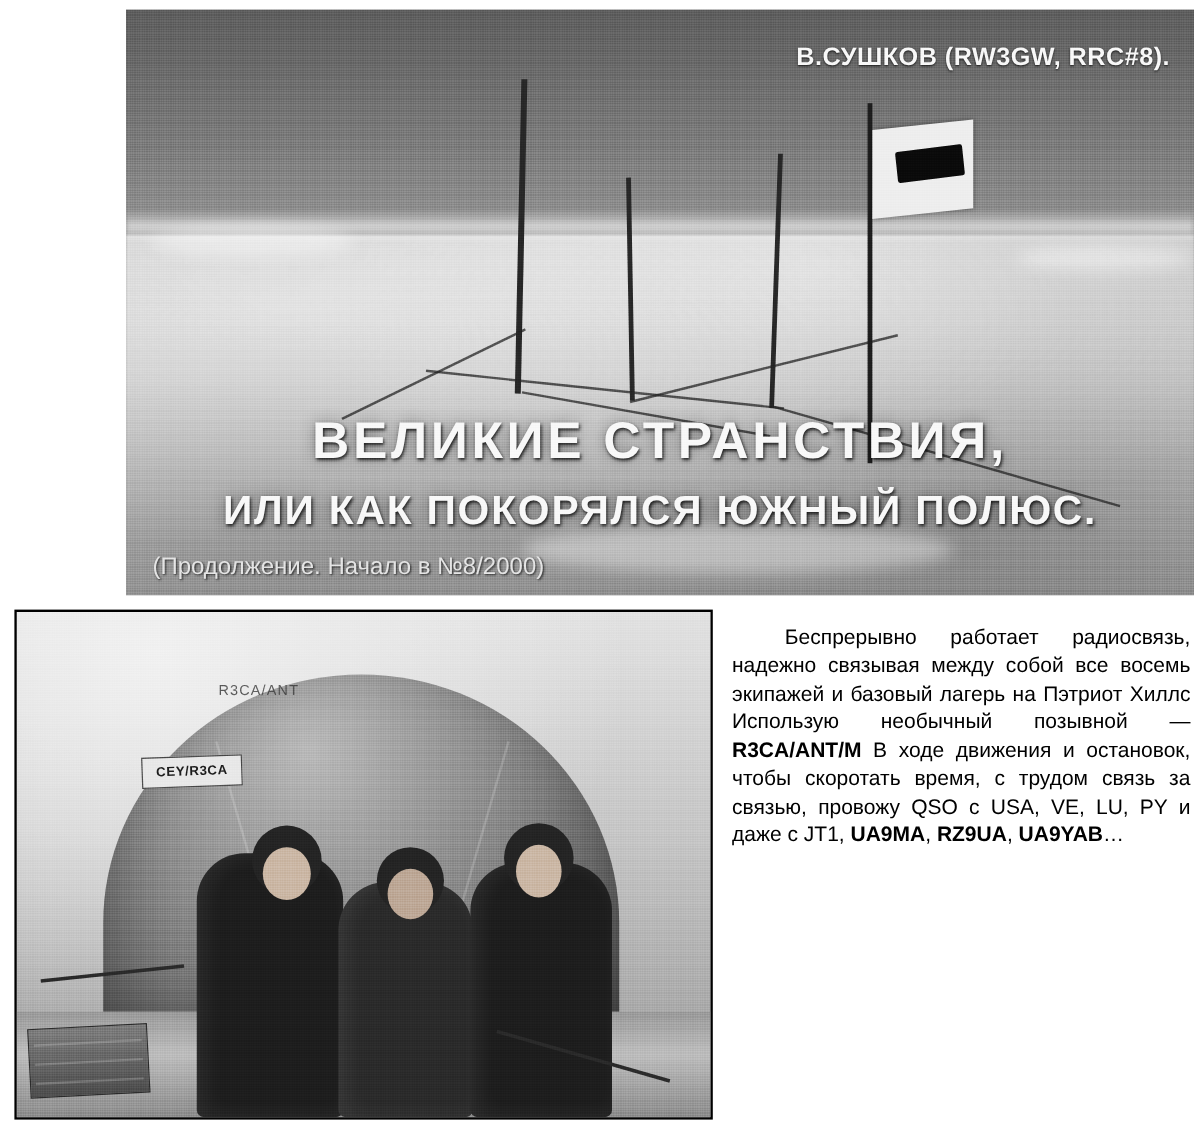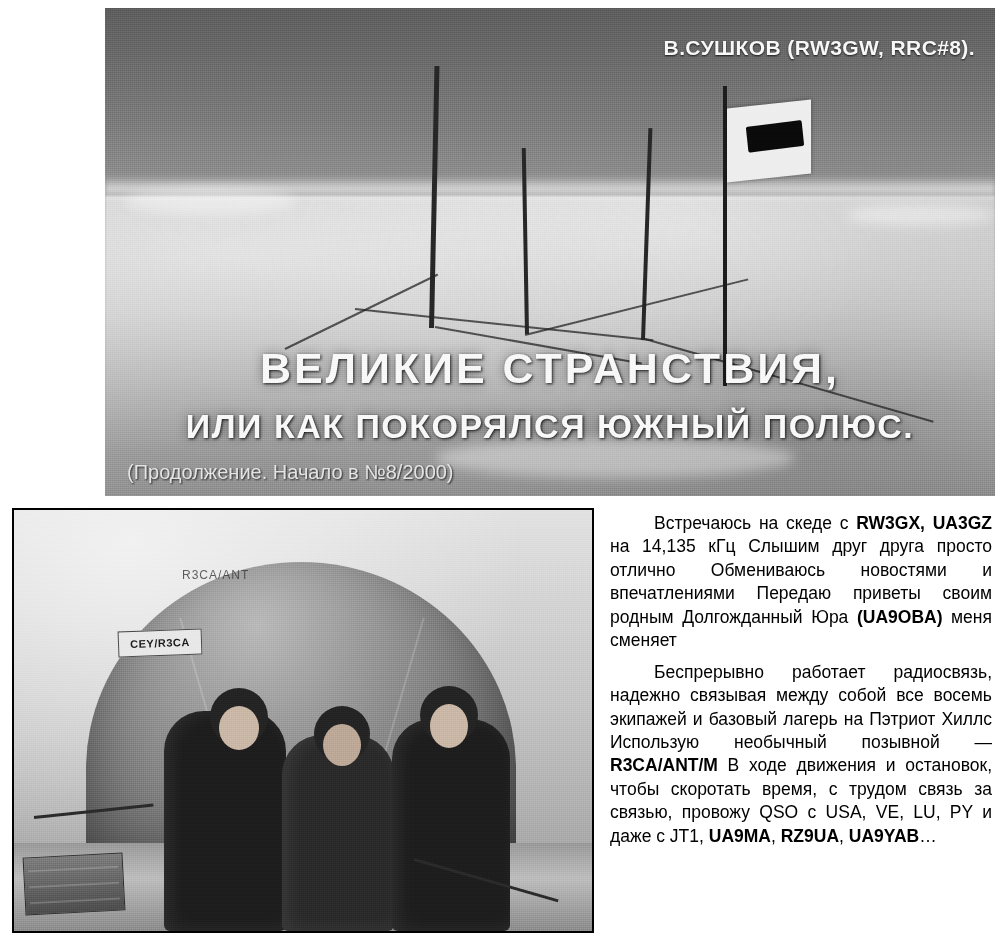--- a/index.html
+++ b/index.html
@@ -364,15 +364,14 @@
     <div class="slat" style="top:44px;"></div>
   </div>
 
   <div class="pole-diag" style="left:400px; top:348px; width:150px; transform: rotate(16deg);"></div>
   <div class="pole-diag" style="left:20px; top:306px; width:120px; transform: rotate(-6deg);"></div>
 
   <div class="grain"></div>
 </div>
 
 <div class="col" id="article-column">
-    <p><span>Встречаюсь на скеде с </span><b>RW3GX, UA3GZ</b><span> на 14,135 кГц  Слышим друг друга просто отлично  Обмениваюсь новостями и впечатлениями  Передаю приветы своим родным  Долгожданный Юра </span><b>(UA9OBA)</b><span> меня сменяет</span></p>
     <p class="gap"><span>Беспрерывно работает радиосвязь, надежно связывая между собой все восемь экипажей и базовый лагерь на Пэтриот Хиллс  Использую необычный позывной — </span><b>R3CA/ANT/M</b><span> В ходе движения и остановок, чтобы скоротать время, с трудом  связь за связью, провожу QSO с USA, VE, LU, PY и даже с JT1, </span><b>UA9MA</b><span>, </span><b>RZ9UA</b><span>, </span><b>UA9YAB</b><span>…</span></p>
   </div>
 
 </body></html>

